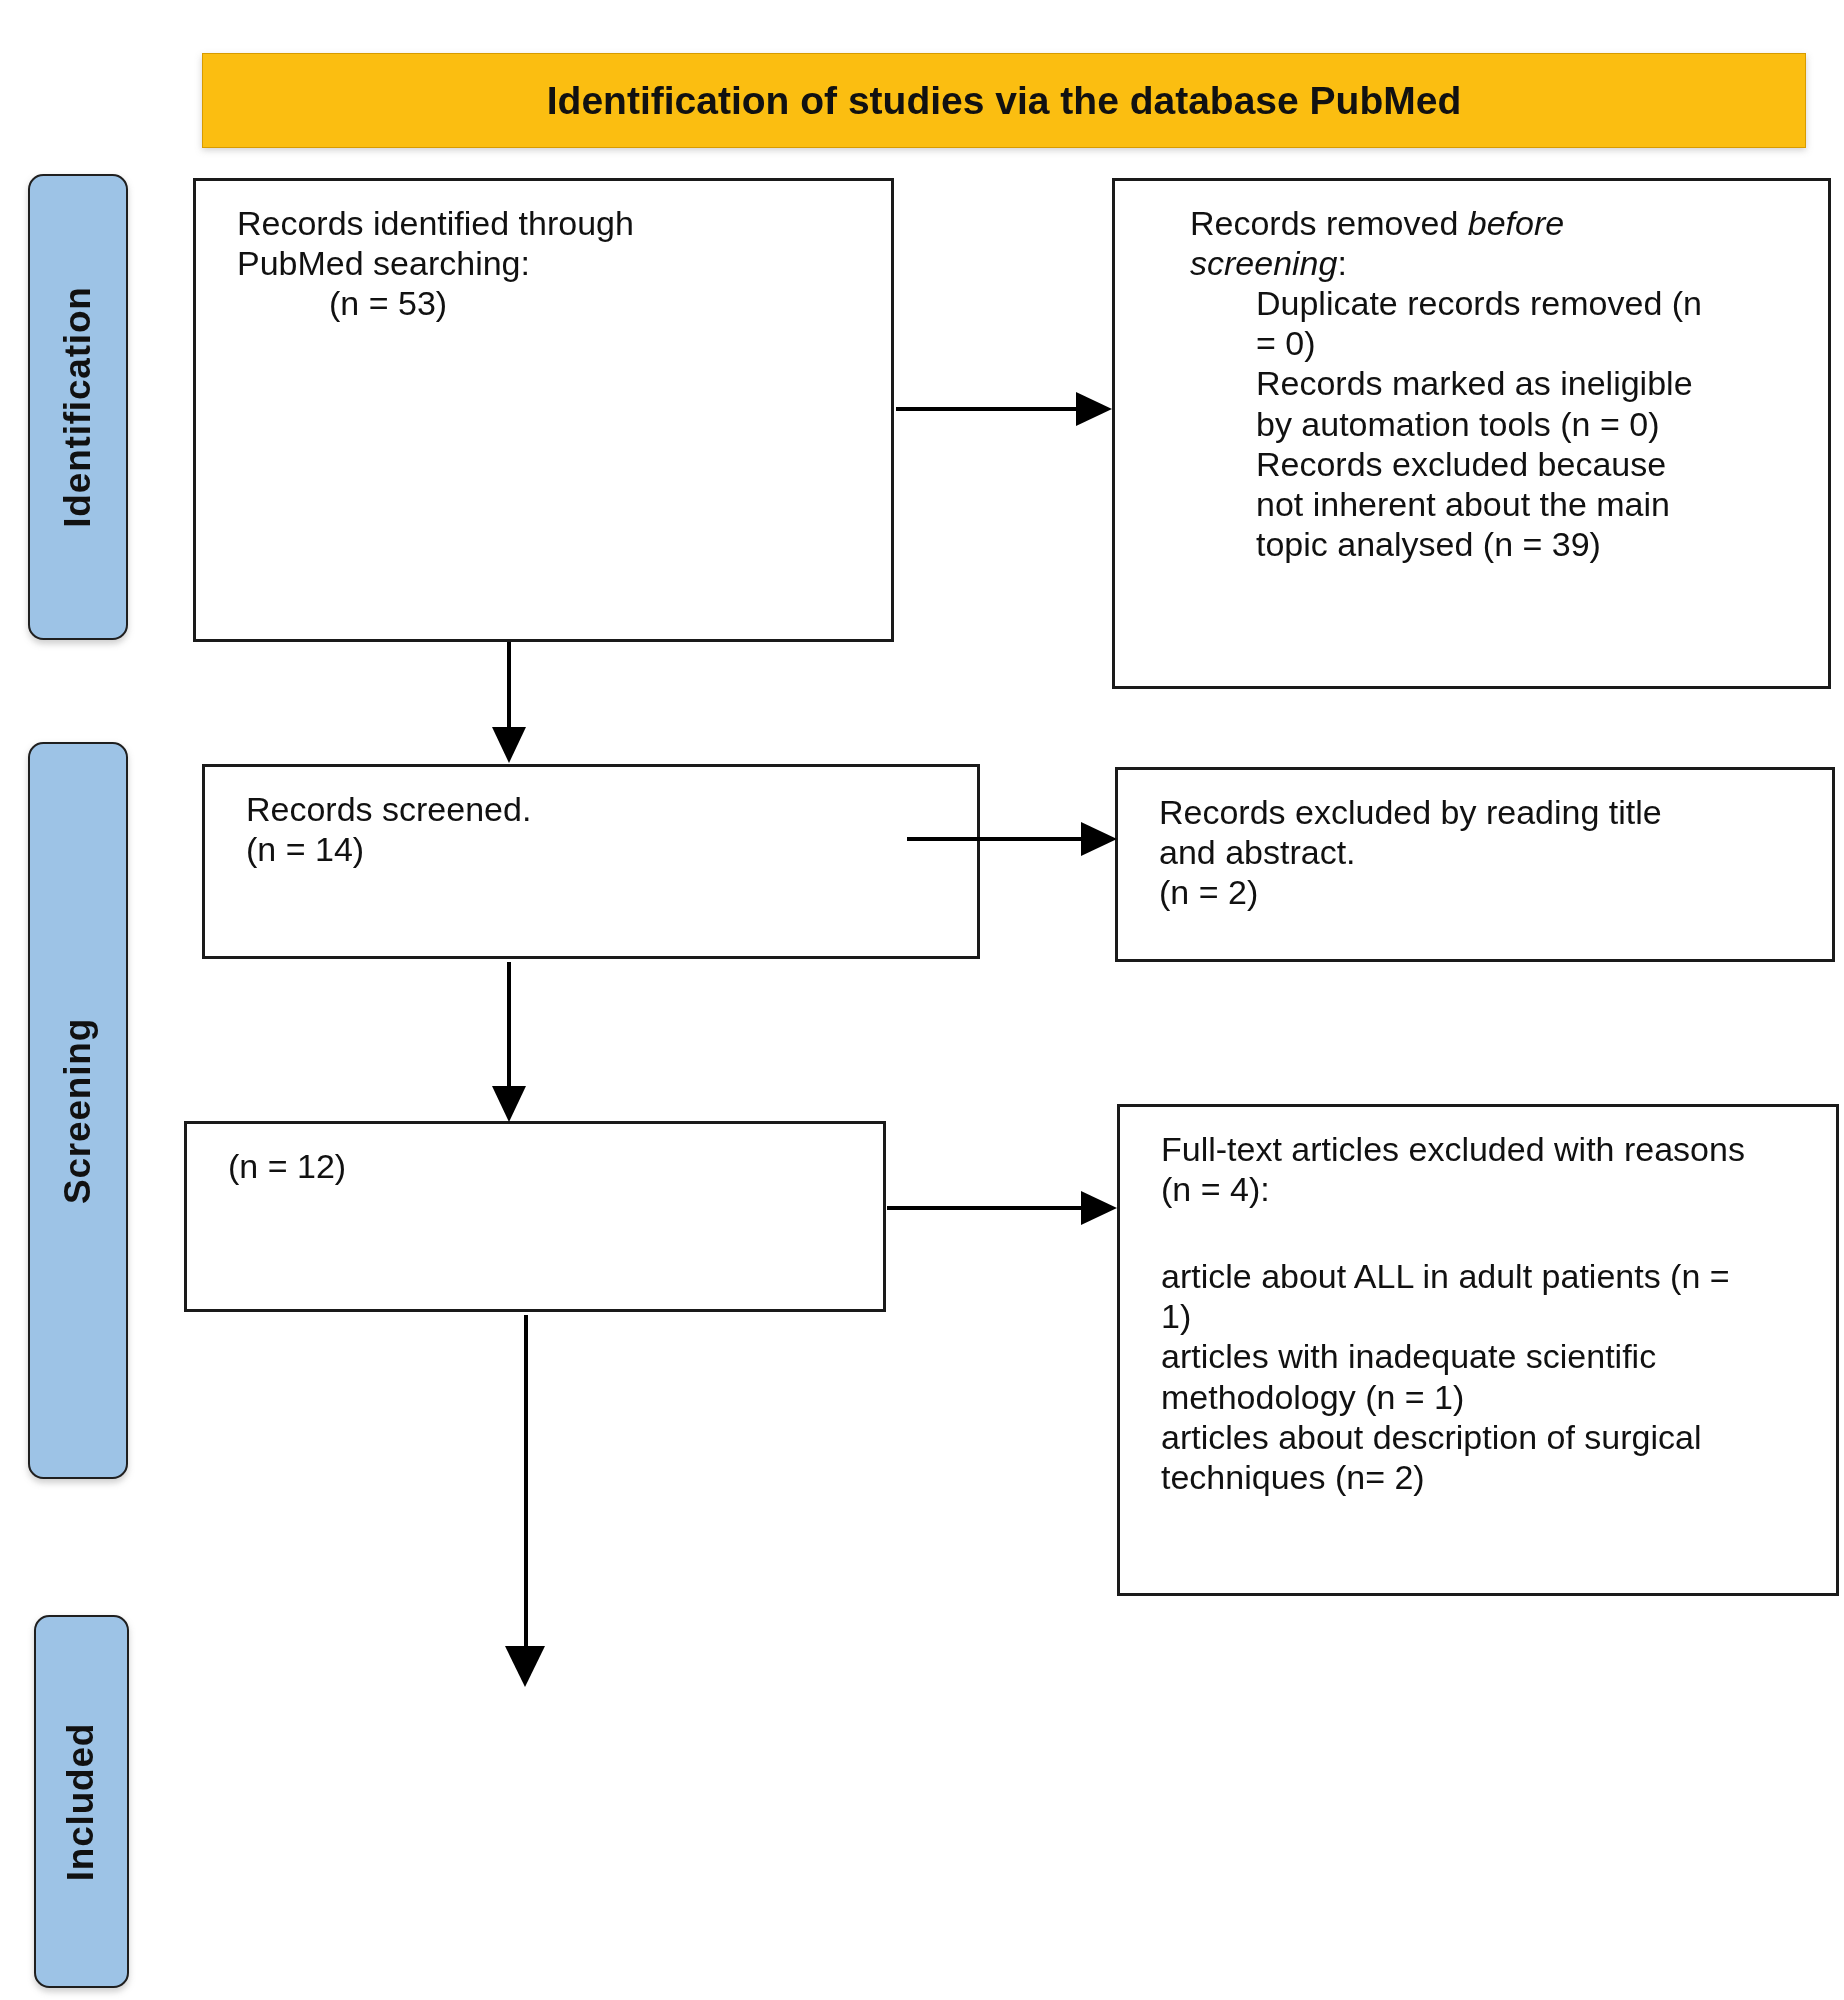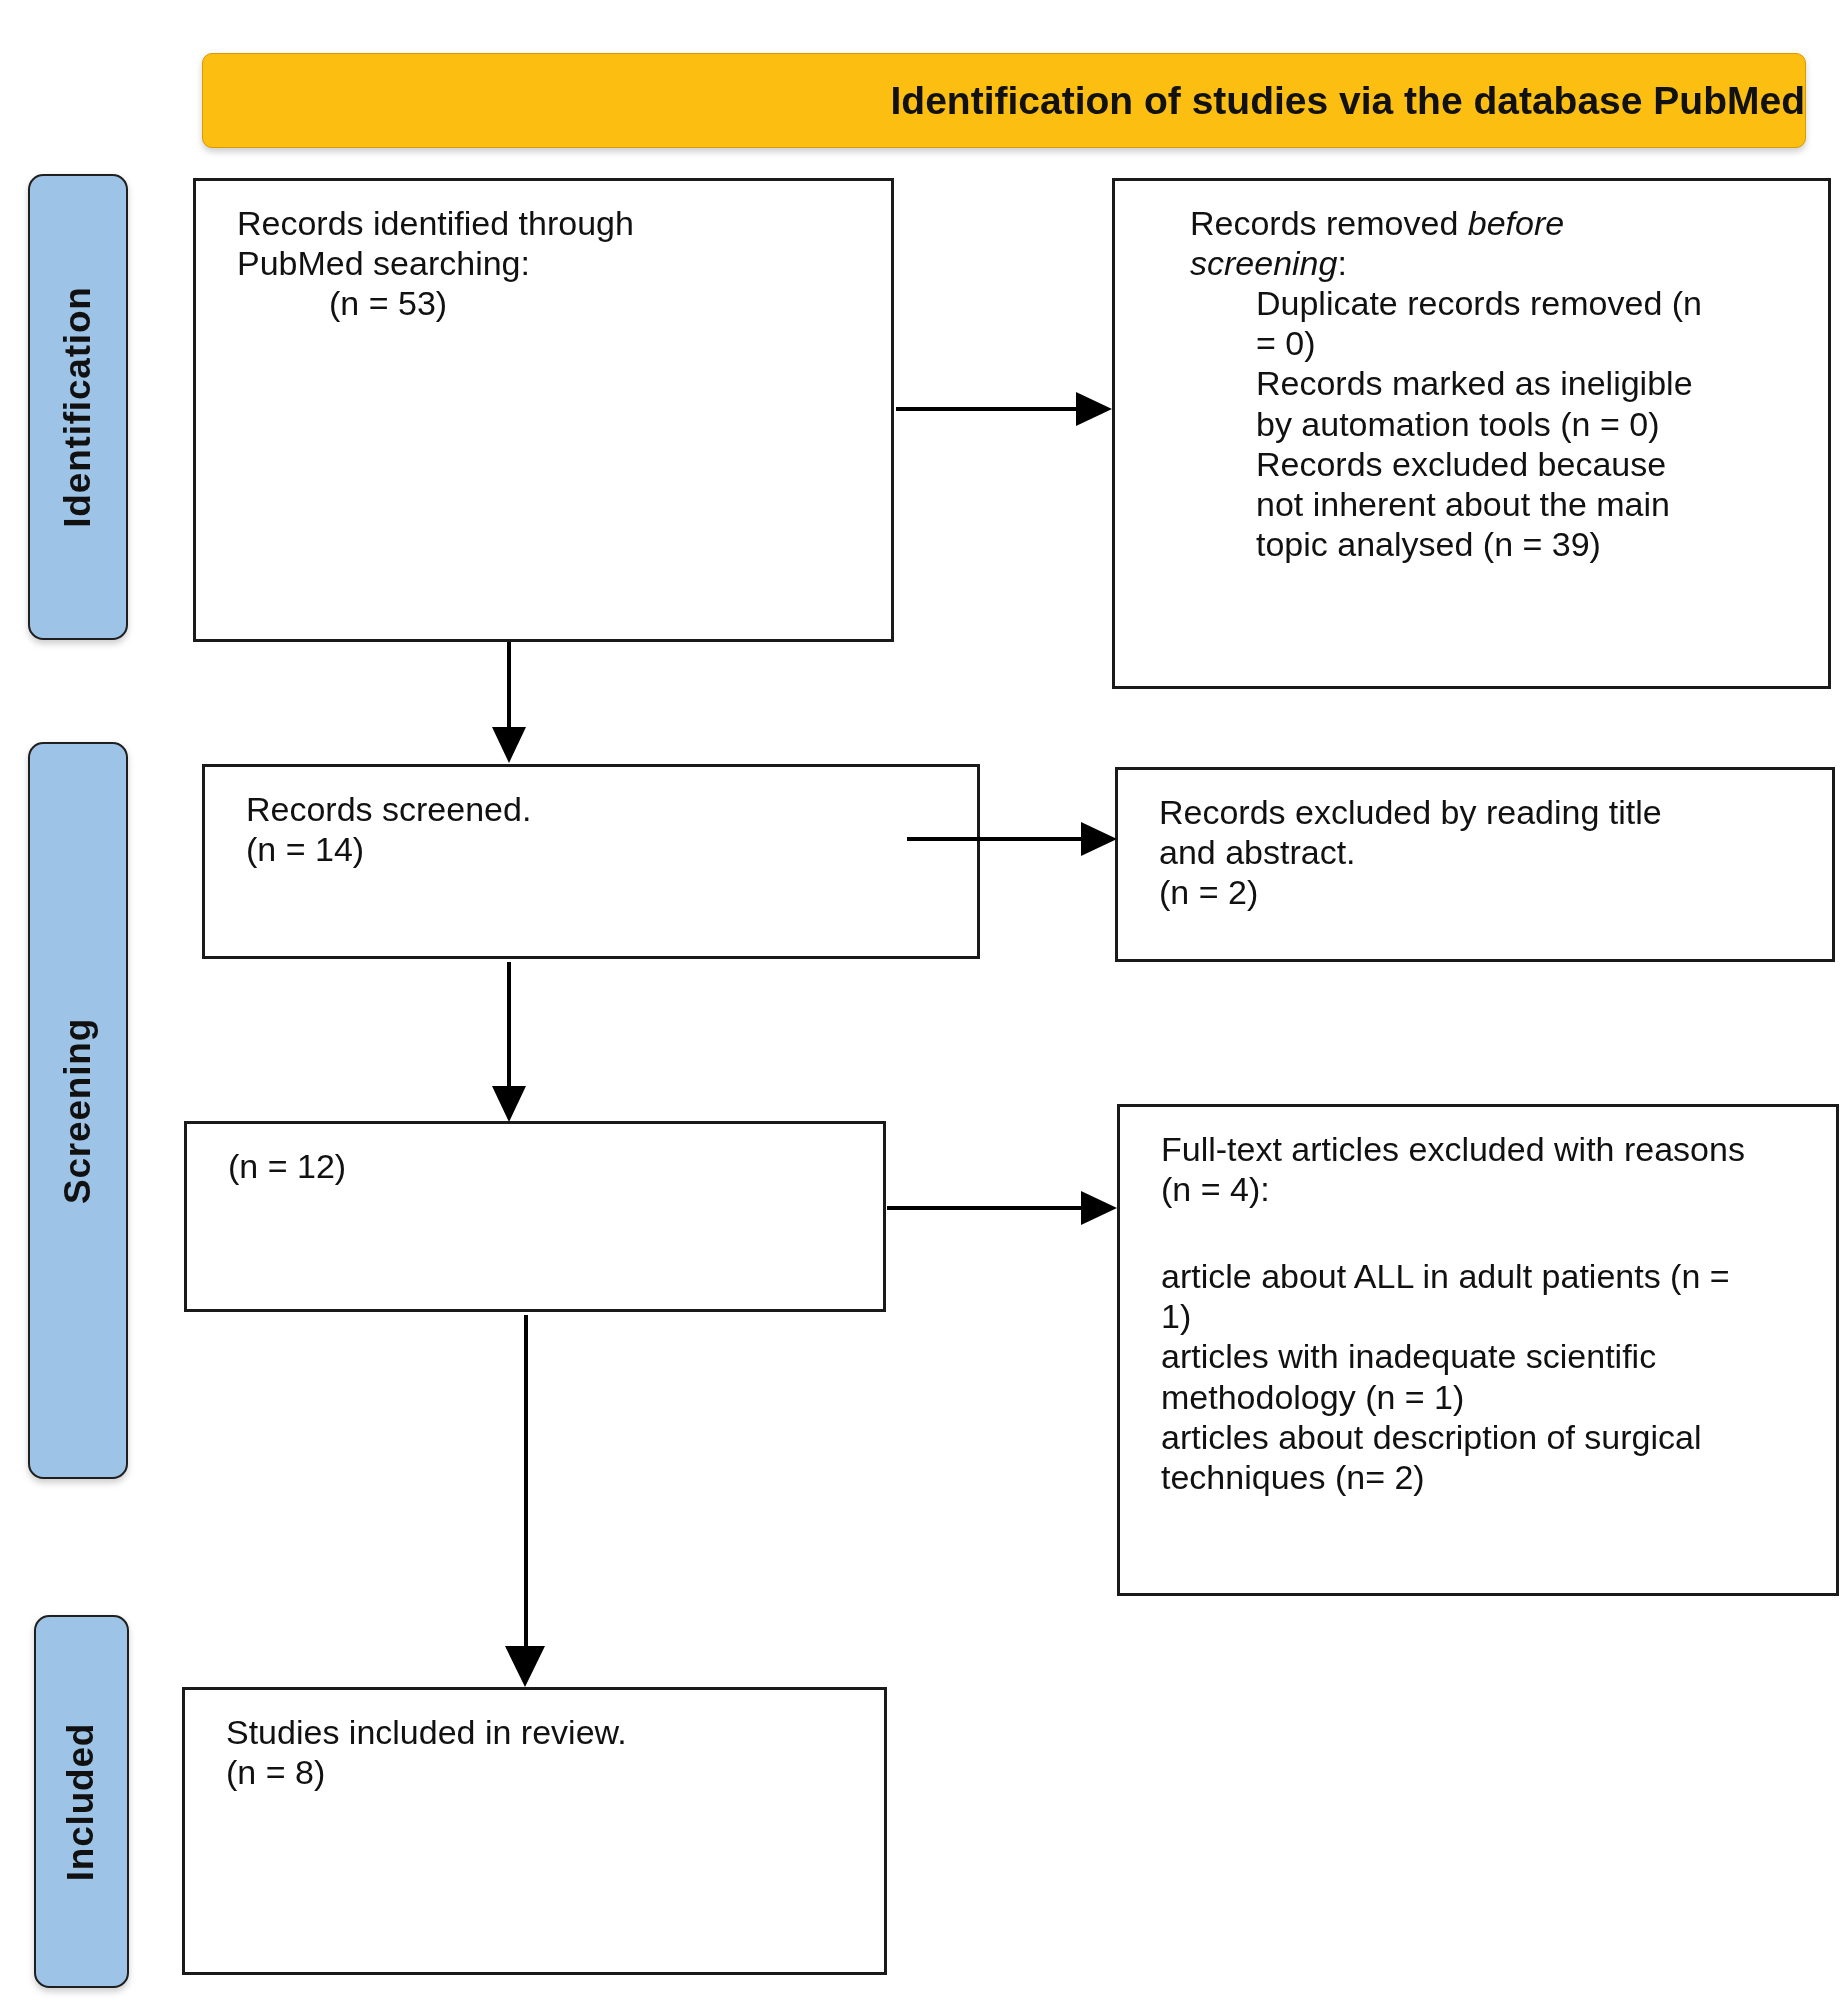--- a/index.html
+++ b/index.html
@@ -18,23 +18,23 @@
     width:1844px;height:2000px;
     background:#ffffff;
     font-family:"Liberation Sans", sans-serif;
     color:var(--text);
   }
   
   .banner{
     position:absolute;left:202px;top:53px;width:1604px;height:95px;
     background:var(--banner-fill);
     border:1.7px solid var(--banner-border);
-    border-radius:10px;
+    border-radius:0;
     box-shadow:0 3.4px 6.8px rgba(120,120,120,.35);
-    display:flex;align-items:center;justify-content:flex-end;
+    display:flex;align-items:center;justify-content:center;
     font-size:39px;font-weight:bold;
   }
   
   .stage{
     position:absolute;
     background:var(--stage-fill);
     border:2.5px solid var(--stage-border);
     border-radius:15.3px;
     box-shadow:0 3.4px 6.8px rgba(120,120,120,.35);
     display:flex;align-items:center;justify-content:center;
@@ -138,24 +138,20 @@
 
   <div class="fbox" id="box-fulltext-excluded">
     <div class="w700">Full-text articles excluded with reasons (n = 4):</div>
     <div class="gap-top">
       <div class="w700">article about ALL in adult patients (n = 1)</div>
       <div class="w700">articles with inadequate scientific methodology (n = 1)</div>
       <div class="w700">articles about description of surgical techniques (n= 2)</div>
     </div>
   </div>
 
-  <div class="fbox" id="box-included">
-    <div>Studies included in review.</div>
-    <div>(n = 8)</div>
-  </div>
 
   <div>
     <div class="shaft-h" style="left:896px;top:407px;width:182px;"></div>
     <div class="head-right" style="left:1076px;top:392px;"></div>
   </div>
 
   <div>
     <div class="shaft-v" style="left:507px;top:642px;height:86px;"></div>
     <div class="head-down" style="left:492px;top:727px;"></div>
   </div>

